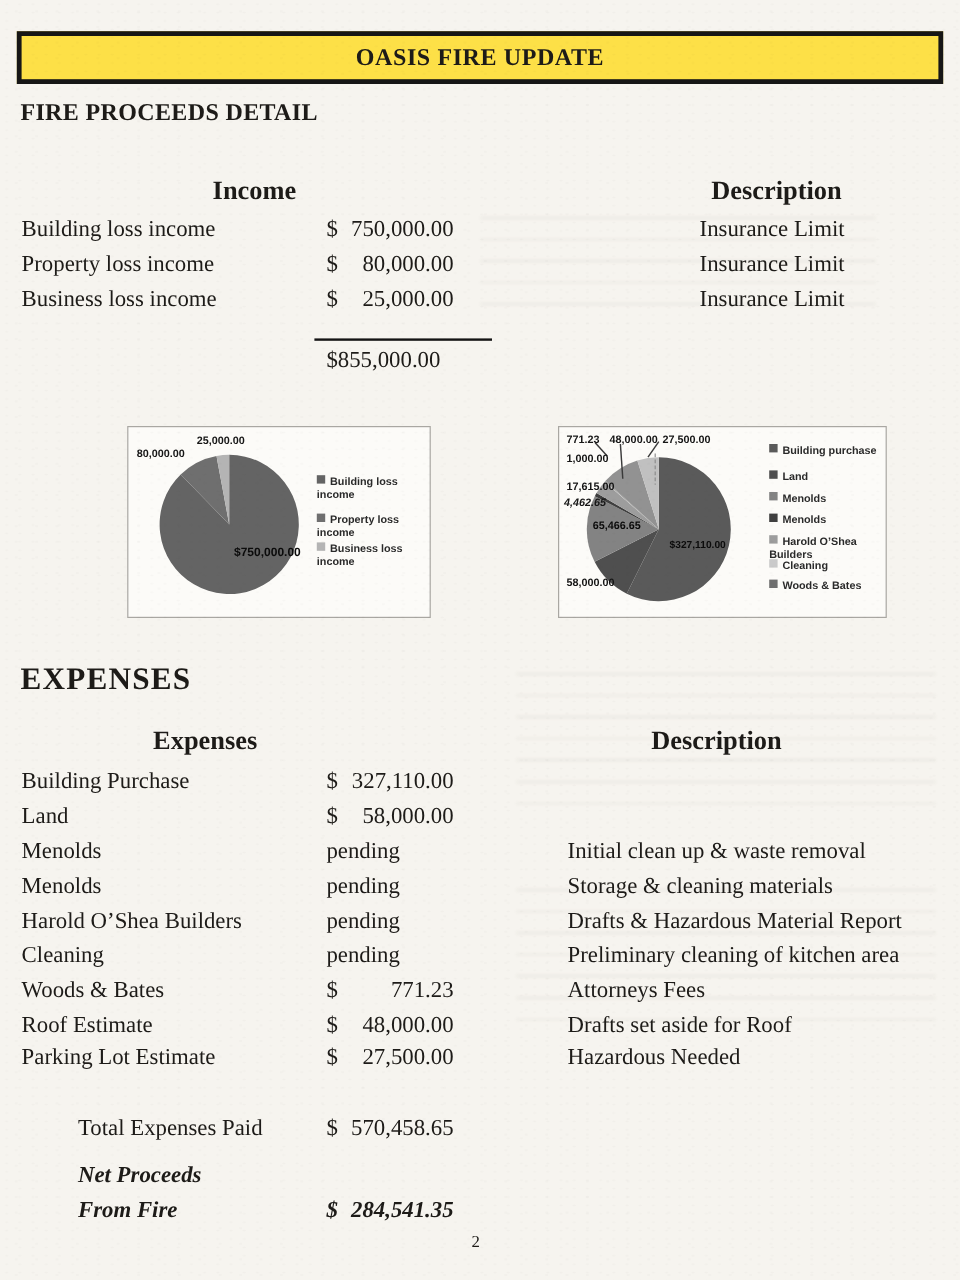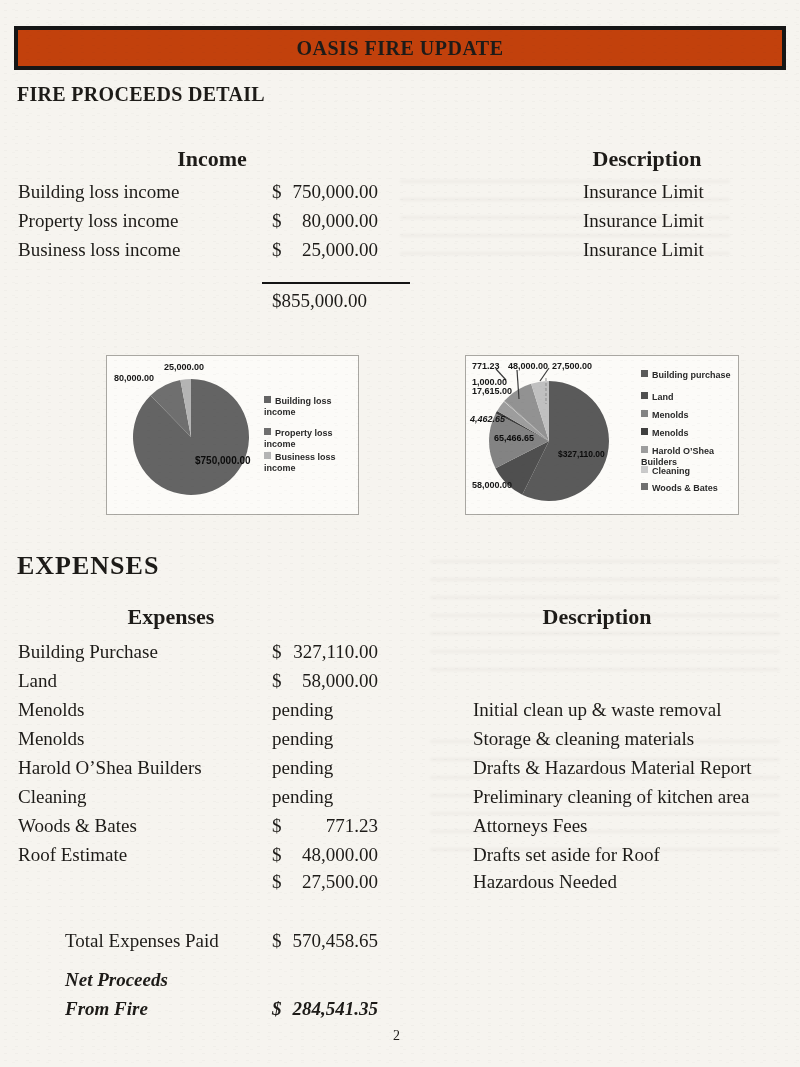--- a/index.html
+++ b/index.html
@@ -16,21 +16,21 @@
       radial-gradient(rgba(60,55,50,0.055) 1px, transparent 1.4px),
       radial-gradient(rgba(60,55,50,0.04) 1px, transparent 1.2px);
     background-size:11px 7px, 17px 13px;
     background-position:0 0, 5px 3px;
     opacity:.5;
   }
   .ghost{position:absolute;pointer-events:none;filter:blur(1.2px);opacity:.55;
     background:repeating-linear-gradient(180deg, rgba(110,102,92,0.09) 0 3px, transparent 3px 18px);}
   .banner{
     position:absolute;left:14px;top:26px;width:764px;height:36px;
-    border:4px solid #161616;background:#c2410c;
+    border:4px solid #161616;background:#fde047;
     display:flex;align-items:center;justify-content:center;
     font-size:20px;font-weight:700;letter-spacing:.5px;
   }
   .h1{
     position:absolute;left:17px;top:83px;
     font-size:20px;font-weight:700;letter-spacing:.3px;white-space:nowrap;
   }
   .h2{
     position:absolute;left:17px;top:551px;
     font-size:26px;font-weight:600;letter-spacing:1px;white-space:nowrap;
@@ -147,21 +147,21 @@
   <svg class="leader" width="272" height="158">
     <line x1="30" y1="13" x2="40" y2="24" stroke="#3a3a3a" stroke-width="1.2"></line>
     <line x1="51" y1="14" x2="53" y2="43" stroke="#3a3a3a" stroke-width="1.2"></line>
     <line x1="83" y1="12" x2="74" y2="25" stroke="#3a3a3a" stroke-width="1.2"></line>
     <line x1="80" y1="22" x2="80" y2="48" stroke="#8d8d8d" stroke-width="1" stroke-dasharray="3,2"></line>
   </svg>
   <div class="clabel" style="left:6px;top:5px;">771.23</div>
   <div class="clabel" style="left:42px;top:5px;">48,000.00</div>
   <div class="clabel" style="left:86px;top:5px;">27,500.00</div>
   <div class="clabel" style="left:6px;top:21px;">1,000.00</div>
-  <div class="clabel" style="left:6px;top:30px;">17,615.00</div>
+  <div class="clabel" style="left:6px;top:44px;">17,615.00</div>
   <div class="clabel" style="left:4px;top:58px;font-style:italic;">4,462.65</div>
   <div class="clabel inside" style="left:28px;top:77px;">65,466.65</div>
   <div class="clabel inside" style="left:92px;top:93px;font-size:8.5px;">$327,110.00</div>
   <div class="clabel" style="left:6px;top:124px;">58,000.00</div>
   <div class="legend-item" style="left:175px;top:14px;width:95px;"><span class="sw" style="background: rgb(90, 90, 90);"></span><span>Building purchase</span></div>
   <div class="legend-item" style="left:175px;top:36px;width:95px;"><span class="sw" style="background: rgb(79, 79, 79);"></span><span>Land</span></div>
   <div class="legend-item" style="left:175px;top:54px;width:95px;"><span class="sw" style="background: rgb(131, 131, 131);"></span><span>Menolds</span></div>
   <div class="legend-item" style="left:175px;top:72px;width:95px;"><span class="sw" style="background: rgb(63, 63, 63);"></span><span>Menolds</span></div>
   <div class="legend-item" style="left:175px;top:90px;width:78px;"><span class="sw" style="background: rgb(157, 157, 157);"></span><span>Harold O’Shea Builders</span></div>
   <div class="legend-item" style="left:175px;top:110px;width:95px;"><span class="sw" style="background: rgb(202, 202, 202);"></span><span>Cleaning</span></div>
@@ -230,20 +230,21 @@
 </div>
 <div class="row" style="top:843px;">
   <span class="label">Roof Estimate</span>
   <span class="amt">
       <span class="cur">$</span>
       <span class="val">48,000.00</span>
     </span>
   <span class="desc exp">Drafts set aside for Roof</span>
 </div>
 <div class="row" style="top:870px;">
+  <span class="label">Parking Lot Estimate</span>
   <span class="amt">
       <span class="cur">$</span>
       <span class="val">27,500.00</span>
     </span>
   <span class="desc exp">Hazardous Needed</span>
 </div>
 
 <div class="row" style="top:929px;">
   <span class="label" style="left:65px;">Total Expenses Paid</span>
   <span class="amt">

